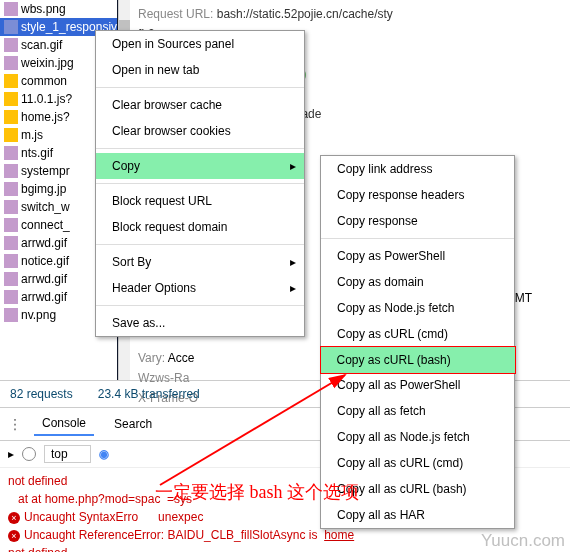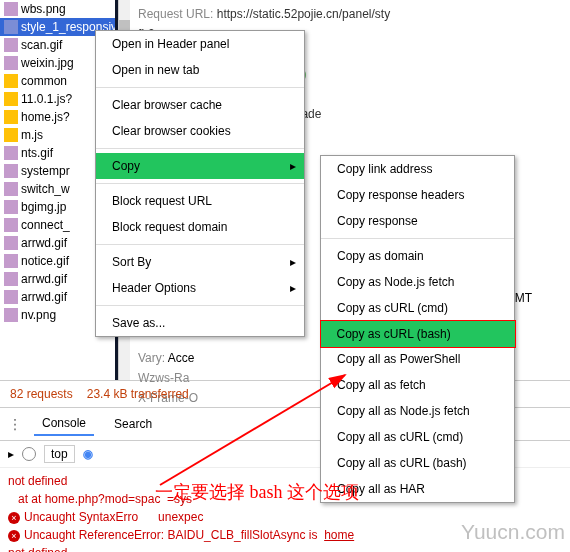--- a/index.html
+++ b/index.html
@@ -1,56 +1,56 @@
 <!DOCTYPE html>
 <html><head>
 <meta charset="utf-8">
 <style>
 *{margin:0;padding:0;box-sizing:border-box;font-family:Arial,sans-serif;font-size:12px}
 body{width:570px;height:552px;background:#fff;position:relative;overflow:hidden}
 .panel{display:flex;height:380px}
-.sidebar{width:118px;border-right:3px solid #0f172a;overflow:hidden}
+.sidebar{width:118px;border-right:1px solid #0f172a;overflow:hidden}
 .file-item{padding:2px 4px;display:flex;align-items:center;gap:3px;white-space:nowrap;cursor:pointer}
 .file-item.selected{background:#3367d6;color:#fff}
 .file-icon{width:14px;height:14px;background:#888;display:inline-block;flex-shrink:0}
 .file-icon.img{background:#c49bcc}
 .file-icon.js{background:#ffc107}
 .file-icon.css{background:#7b8dd6}
 .scrollbar{width:12px;background:#f0f0f0;border-left:1px solid #ccc;position:relative}
 .scroll-thumb{position:absolute;top:20px;width:100%;height:40px;background:#c0c0c0}
 .context-menu{position:absolute;background:#fff;border:1px solid #999;box-shadow:2px 2px 4px rgba(0,0,0,0.3);z-index:10}
 .menu1{left:95px;top:30px;width:210px}
 .menu2{left:320px;top:155px;width:195px}
 .menu-item{padding:6px 16px;cursor:pointer;position:relative}
-.menu-item:hover,.menu-item.hover{background:#22c55e}
+.menu-item:hover,.menu-item.hover{background:#86efac}
 .menu-item.has-sub:after{content:"▸";position:absolute;right:8px}
 .menu-item.highlighted{border:1.5px solid red;margin:-1.5px}
 .menu-sep{height:1px;background:#ddd;margin:4px 0}
 .detail{flex:1;padding:4px 8px;font-family:'Courier New',monospace;font-size:11px}
 .detail-row{padding:3px 0;white-space:nowrap}
 .detail-label{color:#888}
 .detail-val{color:#333}
 .green{color:#4caf50}
 .dot{display:inline-block;width:9px;height:9px;border-radius:50%;margin-right:4px}
 .dot.green{background:#4caf50}
 .link{color:#5858ce}
-.status-bar{padding:6px 10px;border-top:1px solid #ccc;color:#c2410c;display:flex;gap:14px}
+.status-bar{padding:6px 10px;border-top:1px solid #ccc;color:#0c4a6e;display:flex;gap:25px}
 .console-tabs{display:flex;border-top:1px solid #ccc;border-bottom:1px solid #ccc;padding:4px 8px;gap:12px;align-items:center}
 .tab{padding:4px 8px;cursor:pointer}
 .tab.active{border-bottom:2px solid #4285f4}
 .vdots{font-size:14px;color:#666}
 .console-toolbar{display:flex;align-items:center;gap:8px;padding:4px 8px;border-bottom:1px solid #eee}
 .filter-input{border:none;padding:2px 4px;flex:1;outline:none;color:#888}
 .console-body{padding:4px 8px;font-family:'Courier New',monospace;font-size:11px}
 .err{color:#c00;padding:2px 0}
 .err-icon{display:inline-block;width:12px;height:12px;border-radius:50%;background:#c00;color:#fff;text-align:center;line-height:12px;font-size:9px;margin-right:4px}
 .annotation{position:absolute;left:155px;top:480px;color:red;font-size:18px;z-index:50;font-family:Liberation Serif, serif}
 .arrow{position:absolute;left:150px;top:370px;z-index:40;pointer-events:none}
-.watermark{position:absolute;right:5px;bottom:8px;color:#c0c0c0;font-size:21px;z-index:60}
-.dropdown{border:1px solid #ccc;padding:1px 6px 1px 6px;background:#fff}
+.watermark{position:absolute;right:5px;bottom:1px;color:#c0c0c0;font-size:17px;z-index:60}
+.dropdown{border:1px solid #ccc;padding:1px 22px 1px 6px;background:#fff}
 .icon-btn{width:14px;height:14px;border:1px solid #888;border-radius:50%;display:inline-block}
 .eye{width:16px;height:10px;border:1px solid #888;border-radius:50%}
 </style>
 </head>
 <body>
 
 <div class="panel">
   <div class="sidebar" id="file-list">
       <div class="file-item">
         <span class="file-icon img"></span>
@@ -87,25 +87,25 @@
       <div class="file-item">
         <span class="file-icon img"></span>
         <span>nts.gif</span>
       </div>
       <div class="file-item">
         <span class="file-icon img"></span>
         <span>systempr</span>
       </div>
       <div class="file-item">
         <span class="file-icon img"></span>
+        <span>bgimg.jp</span>
+      </div>
+      <div class="file-item">
+        <span class="file-icon img"></span>
         <span>switch_w</span>
-      </div>
-      <div class="file-item">
-        <span class="file-icon img"></span>
-        <span>bgimg.jp</span>
       </div>
       <div class="file-item">
         <span class="file-icon img"></span>
         <span>connect_</span>
       </div>
       <div class="file-item">
         <span class="file-icon img"></span>
         <span>arrwd.gif</span>
       </div>
       <div class="file-item">
@@ -122,38 +122,38 @@
       </div>
       <div class="file-item">
         <span class="file-icon img"></span>
         <span>nv.png</span>
       </div>
     </div>
   <div class="scrollbar">
       <div class="scroll-thumb"></div>
     </div>
   <div class="detail">
-    <div class="detail-row"><span class="detail-label">Request URL:</span> <span class="detail-val">https://static.52pojie.cn/panel/sty</span></div>
+    <div class="detail-row"><span class="detail-label">Request URL:</span> <span class="detail-val">bash://static.52pojie.cn/cache/sty</span></div>
     <div class="detail-row"><span class="detail-val">fL2</span></div>
     <div class="detail-row"><span class="detail-label">Method:</span> <span class="detail-val">GET</span></div>
     <div class="detail-row"><span class="detail-label">se:</span> <span class="dot green"></span><span class="green">200 OK (from disk cache)</span></div>
     <div class="detail-row"><span class="detail-label">ddress:</span> <span class="detail-val">36.27.212.56:443</span></div>
     <div class="detail-row"><span class="detail-label">olicy:</span> <span class="detail-val">no-referrer-when-downgrade</span></div>
     <div class="detail-row" style="margin-top:14px"><span class="detail-label">aders</span>&nbsp;&nbsp;&nbsp;<span class="link">view source</span></div>
     <div style="height:130px"></div>
     <div class="detail-row" style="text-align:right;padding-right:30px"><span>GMT</span></div>
     <div style="height:40px"></div>
     <div class="detail-row"><span class="detail-label">Vary:</span> <span>Acce</span></div>
     <div class="detail-row"><span class="detail-label">Wzws-Ra</span></div>
     <div class="detail-row"><span class="detail-label">X-Frame-O</span></div>
   </div>
 </div>
 
 <div class="context-menu menu1">
-  <div class="menu-item">Open in Header panel</div>
+  <div class="menu-item">Open in Sources panel</div>
   <div class="menu-item">Open in new tab</div>
   <div class="menu-sep"></div>
   <div class="menu-item">Clear browser cache</div>
   <div class="menu-item">Clear browser cookies</div>
   <div class="menu-sep"></div>
   <div class="menu-item has-sub hover">Copy</div>
   <div class="menu-sep"></div>
   <div class="menu-item">Block request URL</div>
   <div class="menu-item">Block request domain</div>
   <div class="menu-sep"></div>
@@ -161,20 +161,21 @@
   <div class="menu-item has-sub">Header Options</div>
   <div class="menu-sep"></div>
   <div class="menu-item">Save as...</div>
 </div>
 
 <div class="context-menu menu2">
   <div class="menu-item">Copy link address</div>
   <div class="menu-item">Copy response headers</div>
   <div class="menu-item">Copy response</div>
   <div class="menu-sep"></div>
+  <div class="menu-item">Copy as PowerShell</div>
   <div class="menu-item">Copy as domain</div>
   <div class="menu-item">Copy as Node.js fetch</div>
   <div class="menu-item">Copy as cURL (cmd)</div>
   <div class="menu-item highlighted hover">Copy as cURL (bash)</div>
   <div class="menu-item">Copy all as PowerShell</div>
   <div class="menu-item">Copy all as fetch</div>
   <div class="menu-item">Copy all as Node.js fetch</div>
   <div class="menu-item">Copy all as cURL (cmd)</div>
   <div class="menu-item">Copy all as cURL (bash)</div>
   <div class="menu-item">Copy all as HAR</div>

